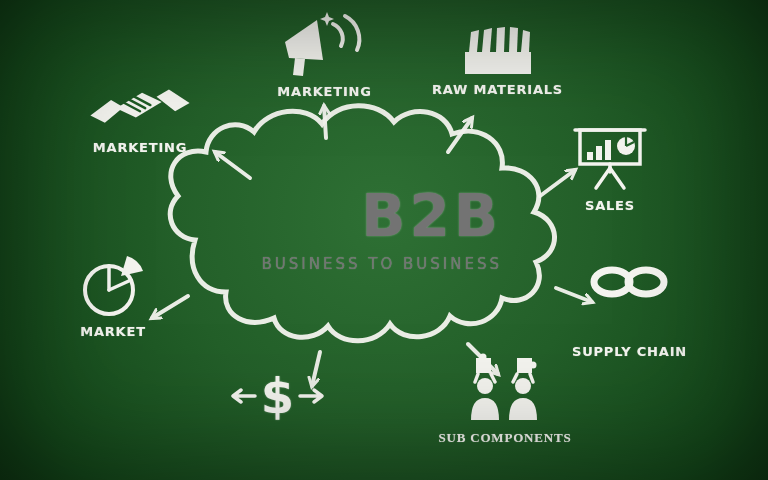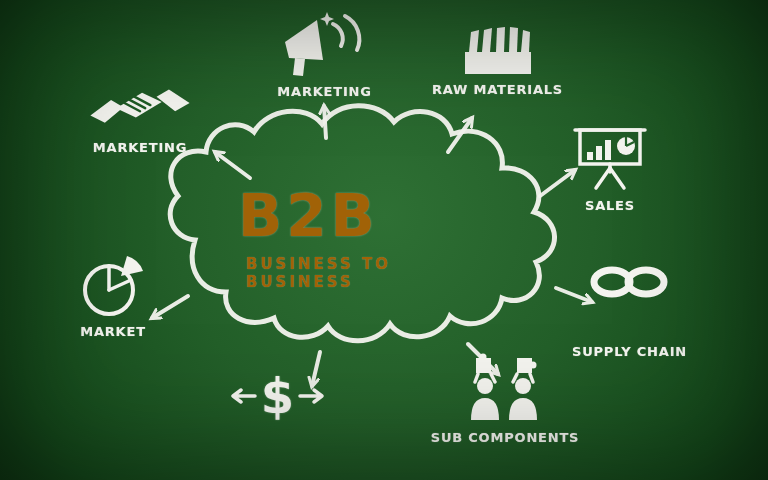--- a/index.html
+++ b/index.html
@@ -11,23 +11,23 @@
   }
   .vignette{position:absolute;inset:0;pointer-events:none;box-shadow:inset 0 0 130px rgba(0,0,0,.5);}
   .stage{position:absolute;inset:0;}
   svg{display:block;}
   .overlay-svg{position:absolute;left:0;top:0;}
   .node{position:absolute;display:flex;flex-direction:column;align-items:center;gap:6px;text-align:center;}
   .node-label{
     color:#f4f4ef;font-weight:bold;font-size:13px;letter-spacing:.8px;
     text-shadow:0 0 1px rgba(255,255,255,.45);white-space:nowrap;
   }
-  .center-text{position:absolute;left:238px;top:186px;width:264px;text-align:left;color:#a16207;}
+  .center-text{position:absolute;left:238px;top:186px;width:264px;text-align:right;color:#737373;}
   .center-title{font-size:58px;font-weight:bold;letter-spacing:4px;line-height:1.05;text-shadow:0 0 2px rgba(255,255,255,.4);}
-  .center-subtitle{font-size:15px;font-weight:bold;letter-spacing:3px;margin-top:8px;text-shadow:0 0 1px rgba(255,255,255,.4);margin-left:8px;}
+  .center-subtitle{font-size:15px;font-weight:normal;letter-spacing:3px;margin-top:8px;text-shadow:0 0 1px rgba(255,255,255,.4);margin-left:8px;}
   .dollar-wrap{display:flex;align-items:center;gap:4px;}
   .dollar{color:#f4f4ef;font-weight:bold;font-size:48px;line-height:1;text-shadow:0 0 2px rgba(255,255,255,.4);}
 </style>
 </head>
 <body>
 
 <div class="stage">
 
   <svg class="overlay-svg" width="768" height="480" viewBox="0 0 768 480">
     <defs>
@@ -142,21 +142,21 @@
   <div class="node" style="left:552px;top:262px;width:155px;gap:42px;">
     <svg width="88" height="40" viewBox="0 0 88 40">
       <g stroke="#f4f4ef" stroke-width="7" fill="none">
         <ellipse cx="26" cy="20" rx="18" ry="12"></ellipse>
         <ellipse cx="60" cy="20" rx="18" ry="12"></ellipse>
       </g>
     </svg>
     <div class="node-label">SUPPLY CHAIN</div>
   </div>
 
-  <div class="node" style="left:415px;top:352px;width:180px;">
+  <div class="node" style="left:415px;top:352px;width:180px;font-family:Liberation Serif, serif;">
     <svg width="100" height="72" viewBox="0 0 100 72">
       <g fill="#f4f4ef">
         <rect x="21" y="6" width="15" height="15"></rect>
         <circle cx="28" cy="5" r="3.5"></circle>
         <rect x="62" y="6" width="15" height="15"></rect>
         <circle cx="78" cy="13" r="3.5"></circle>
         <circle cx="30" cy="34" r="8"></circle>
         <path d="M16 68 q0 -22 14 -22 q14 0 14 22 z"></path>
         <circle cx="68" cy="34" r="8"></circle>
         <path d="M54 68 q0 -22 14 -22 q14 0 14 22 z"></path>

